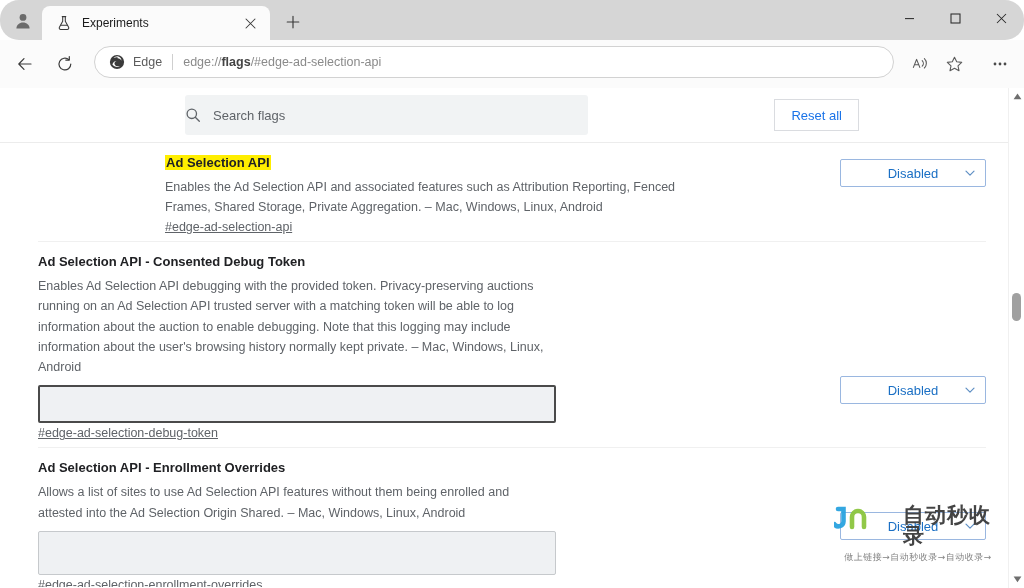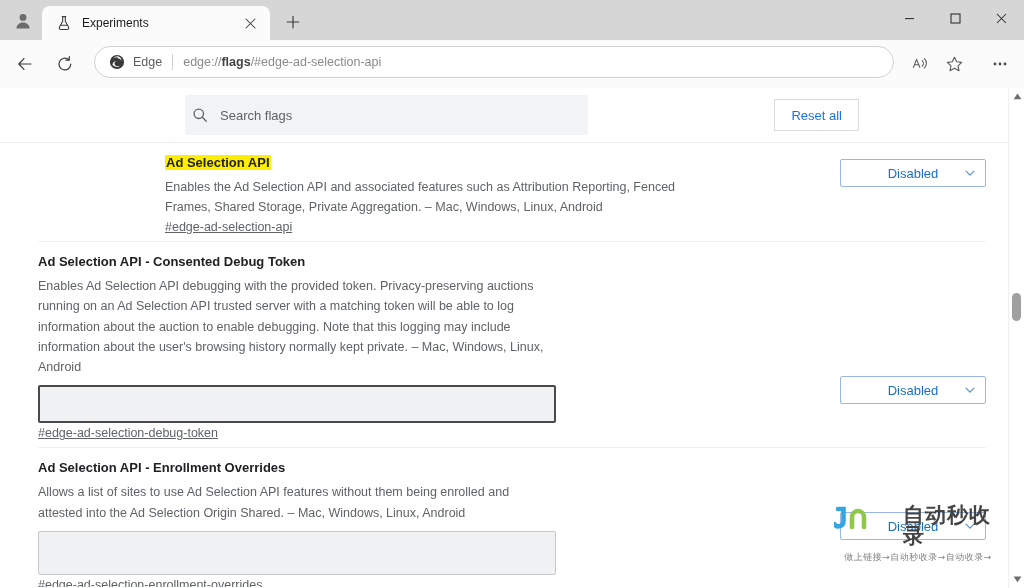--- a/index.html
+++ b/index.html
@@ -12,20 +12,21 @@
     background: #ffffff;
   }
 
   
   .titlebar {
     position: relative;
     height: 40px;
     background: #d6d6d6;
     display: flex;
     align-items: flex-end;
+    border-radius: 19px;
   }
 
   .profile-btn {
     width: 34px;
     height: 30px;
     margin: 0 2px 4px 6px;
     display: flex;
     align-items: center;
     justify-content: center;
     border-radius: 4px;
@@ -160,21 +161,21 @@
     padding: 0 165px 0 185px;
     border-bottom: 1px solid #ececec;
   }
   .search-box {
     flex: 1;
     height: 40px;
     background: #f1f3f4;
     border-radius: 3px;
     display: flex;
     align-items: center;
-    padding: 0 7px;
+    padding: 0 0;
     max-width: 403px;
   }
   .search-icon { width: 16px; height: 16px; flex: 0 0 auto; }
   .search-ph {
     font-size: 13px;
     color: #5f6368;
     margin-left: 12px;
   }
   .reset-btn {
     margin-left: auto;

